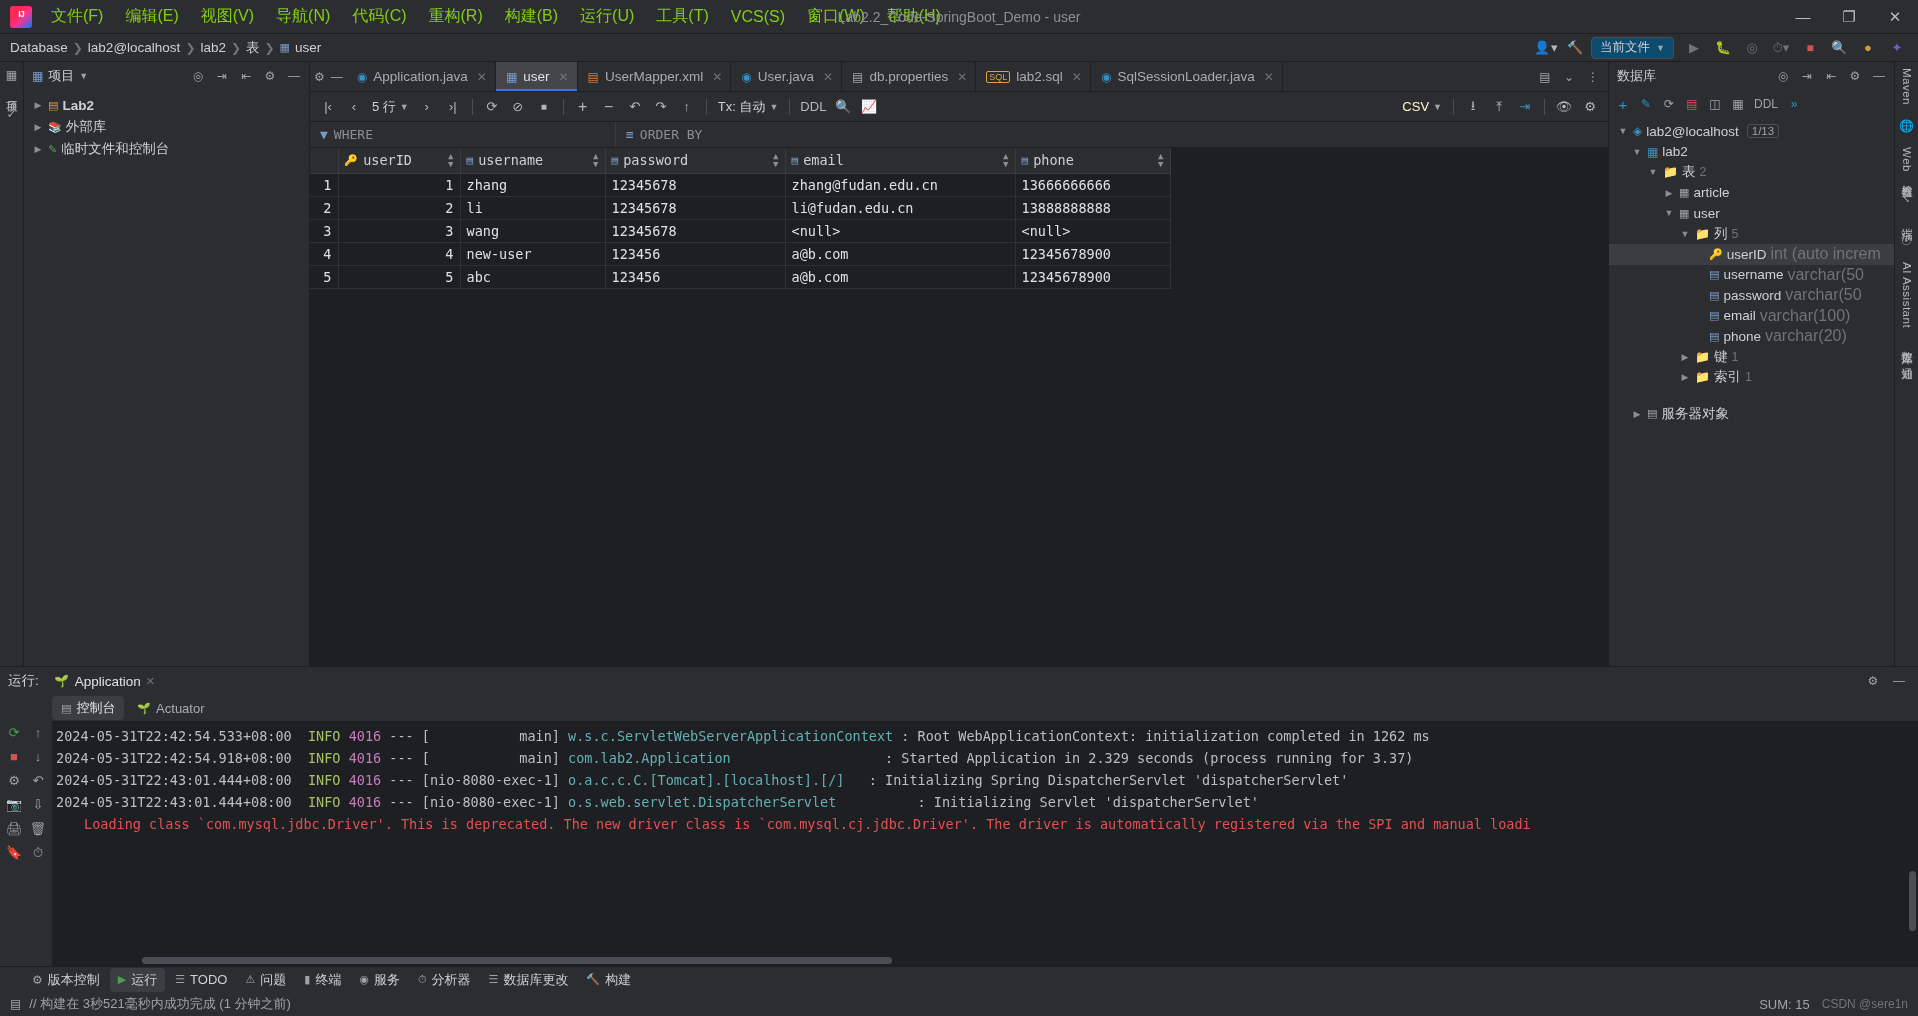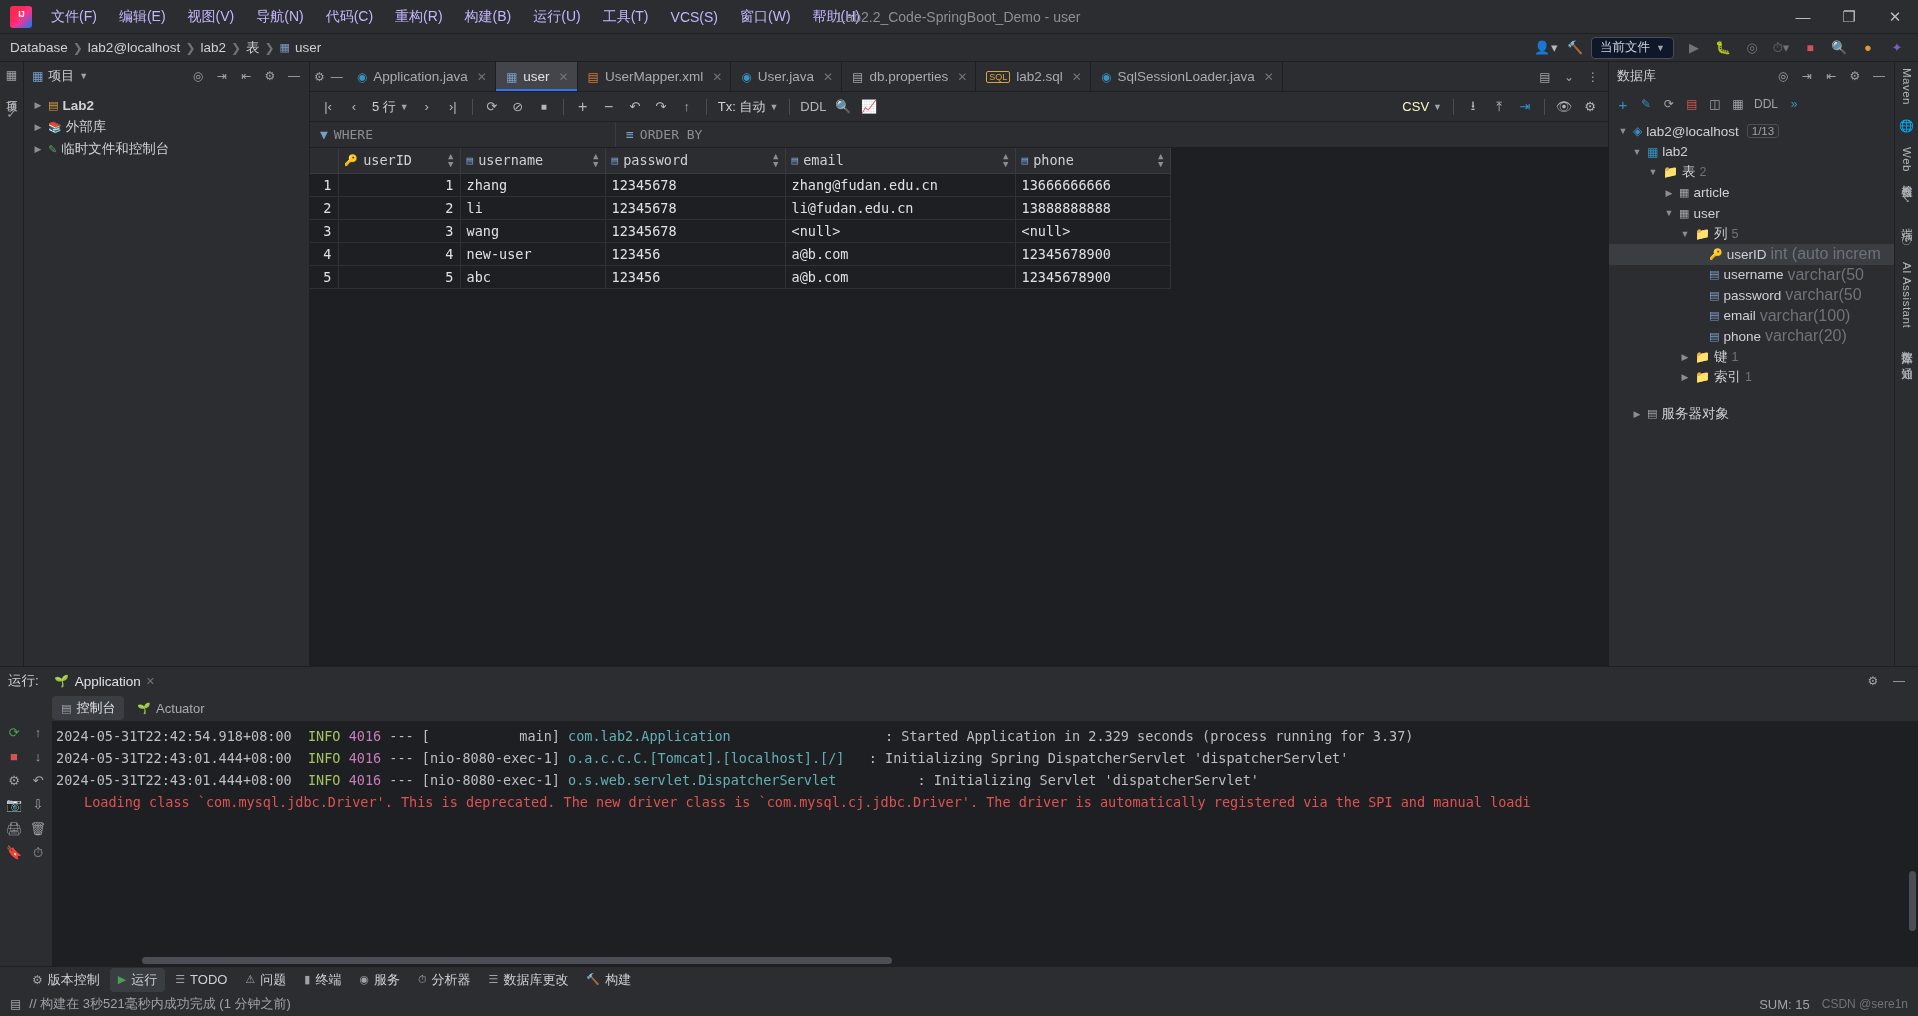--- a/index.html
+++ b/index.html
@@ -23,21 +23,21 @@
     background: linear-gradient(135deg,#fe2857 0%,#fe2857 35%,#ff318c 55%,#087cfa 100%);
     position: relative; flex: 0 0 22px;
   }
   .ij-logo::after {
     content: "IJ"; position: absolute; left: 0; right: 0; top: 3px;
     font-size: 9px; font-weight: bold; color: #fff; text-align: center;
     letter-spacing: -1px;
   }
   .menu { display: flex; align-items: center; height: 100%; }
   .menu-item {
-    padding: 4px 11px; font-size: 14px; color: #c4b5fd; cursor: default;
+    padding: 4px 11px; font-size: 16px; color: #84cc16; cursor: default;
     white-space: nowrap;
   }
   .win-title {
     position: absolute; left: 0; right: 0; text-align: center;
     font-size: 14px; color: #8c8f96; pointer-events: none;
   }
   .win-ctrls { margin-left: auto; display: flex; align-items: center; height: 100%; z-index: 2;}
   .win-btn {
     width: 46px; height: 34px; display: flex; align-items: center; justify-content: center;
     color: #b9bcc2; font-size: 15px;
@@ -50,21 +50,21 @@
     font-size: 13.5px;
   }
   .crumb { color: #ced0d6; display: flex; align-items: center; }
   .crumb-sep { color: #6f737a; margin: 0 5px; font-size: 12px; }
   .navbar-right { margin-left: auto; display: flex; align-items: center; gap: 3px; padding-right: 8px; }
   .nb-icon {
     width: 26px; height: 22px; display: flex; align-items: center; justify-content: center;
     color: #b3b7be; font-size: 13px; border-radius: 3px;
   }
   .run-config {
-    display: flex; align-items: center; gap: 6px; background: #0f172a;
+    display: flex; align-items: center; gap: 6px; background: #0c4a6e;
     border: 1px solid #4b4e54; border-radius: 4px; padding: 2px 8px; height: 22px;
     font-size: 12.5px; color: #ced0d6; margin-right: 4px;
   }
   .gbtn { color: #6f737a; font-size: 13px; }
   .gbtn.red { color: #d15353; }
 
   
   .main { flex: 1; display: flex; min-height: 0; }
 
   
@@ -704,20 +704,21 @@
         <div class="cg-row">
           <span class="cg-icon">🖨</span>
           <span class="cg-icon">🗑</span>
         </div>
         <div class="cg-row">
           <span class="cg-icon">🔖</span>
           <span class="cg-icon">⏱</span>
         </div>
       </div>
       <div class="console">
+        <div class="logline"><span class="ts">2024-05-31T22:42:54.533+08:00</span>  <span class="lvl">INFO</span> <span class="pid">4016</span> <span class="dash">--- [</span><span class="thread">           main]</span> <span class="logger">w.s.c.ServletWebServerApplicationContext</span> <span class="msg">: Root WebApplicationContext: initialization completed in 1262 ms</span></div>
         <div class="logline"><span class="ts">2024-05-31T22:42:54.918+08:00</span>  <span class="lvl">INFO</span> <span class="pid">4016</span> <span class="dash">--- [</span><span class="thread">           main]</span> <span class="logger">com.lab2.Application</span>                   <span class="msg">: Started Application in 2.329 seconds (process running for 3.37)</span></div>
         <div class="logline"><span class="ts">2024-05-31T22:43:01.444+08:00</span>  <span class="lvl">INFO</span> <span class="pid">4016</span> <span class="dash">--- </span><span class="thread">[nio-8080-exec-1]</span> <span class="logger">o.a.c.c.C.[Tomcat].[localhost].[/]</span>   <span class="msg">: Initializing Spring DispatcherServlet 'dispatcherServlet'</span></div>
         <div class="logline"><span class="ts">2024-05-31T22:43:01.444+08:00</span>  <span class="lvl">INFO</span> <span class="pid">4016</span> <span class="dash">--- </span><span class="thread">[nio-8080-exec-1]</span> <span class="logger">o.s.web.servlet.DispatcherServlet</span>          <span class="msg">: Initializing Servlet 'dispatcherServlet'</span></div>
         <div class="warnline">Loading class `com.mysql.jdbc.Driver'. This is deprecated. The new driver class is `com.mysql.cj.jdbc.Driver'. The driver is automatically registered via the SPI and manual loadi</div>
         <div class="hscroll"></div>
         <div class="vscroll"></div>
       </div>
     </div>
   </div>
 

